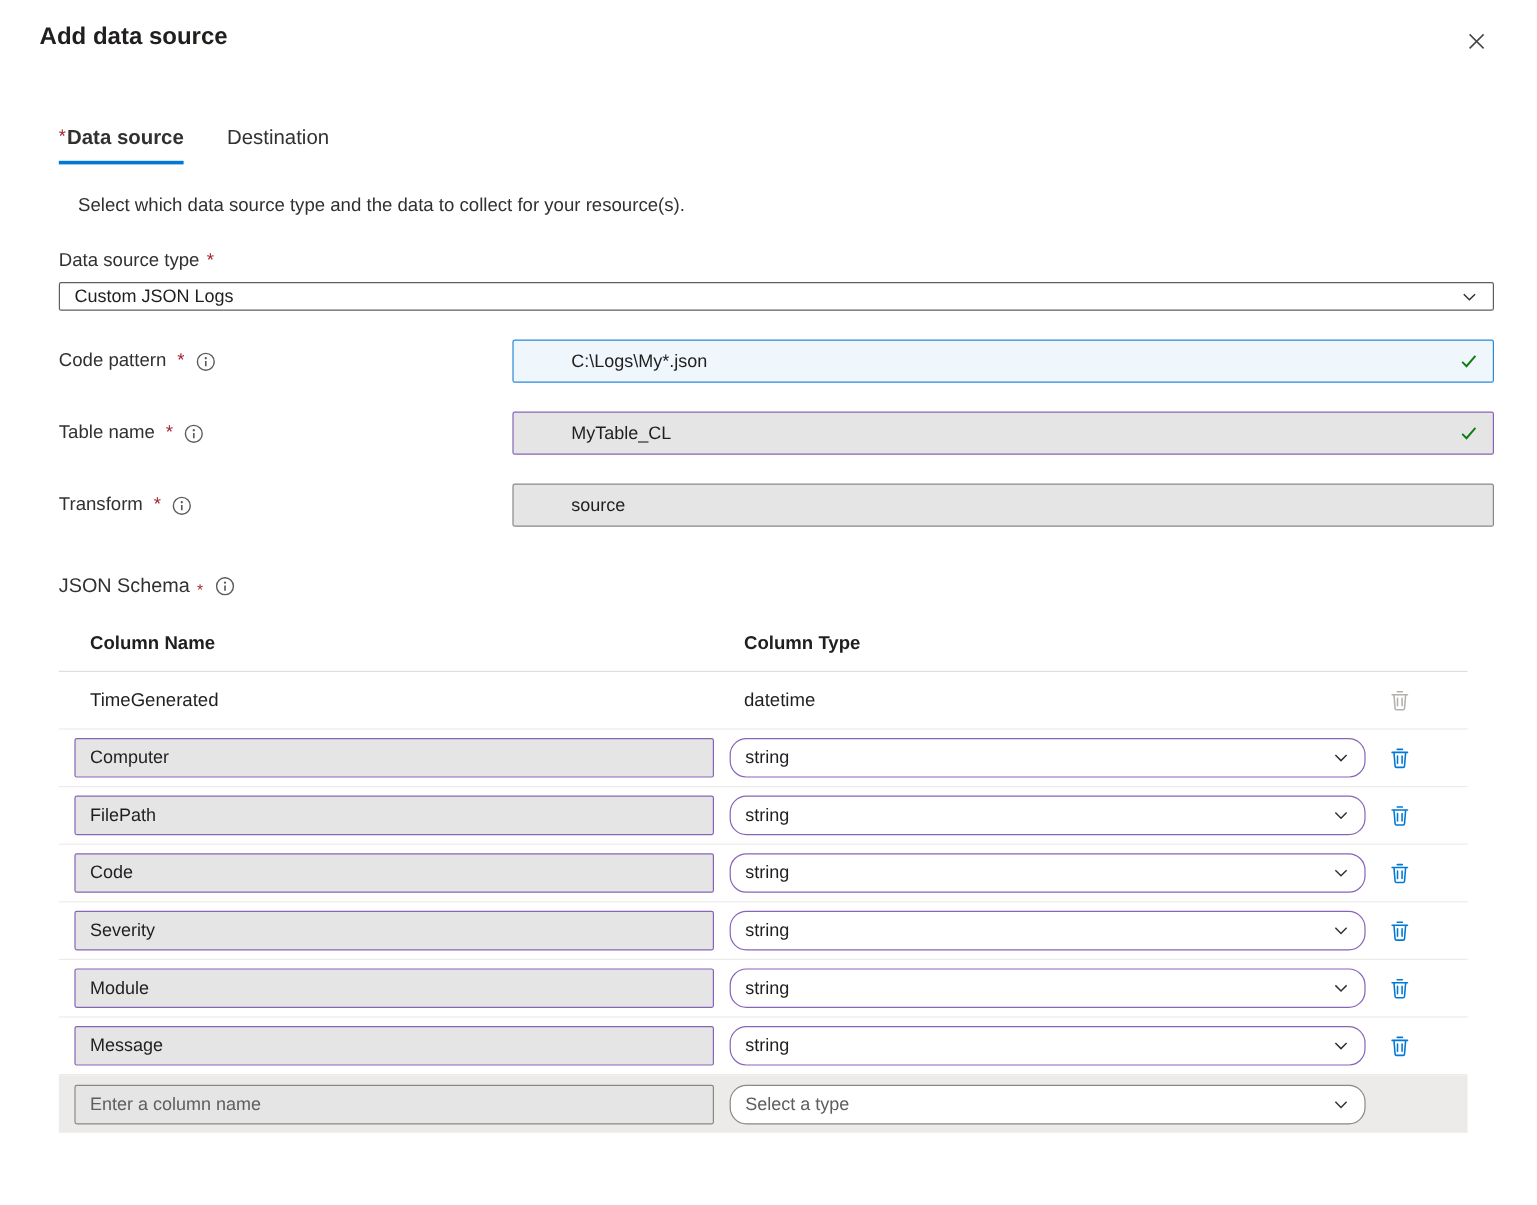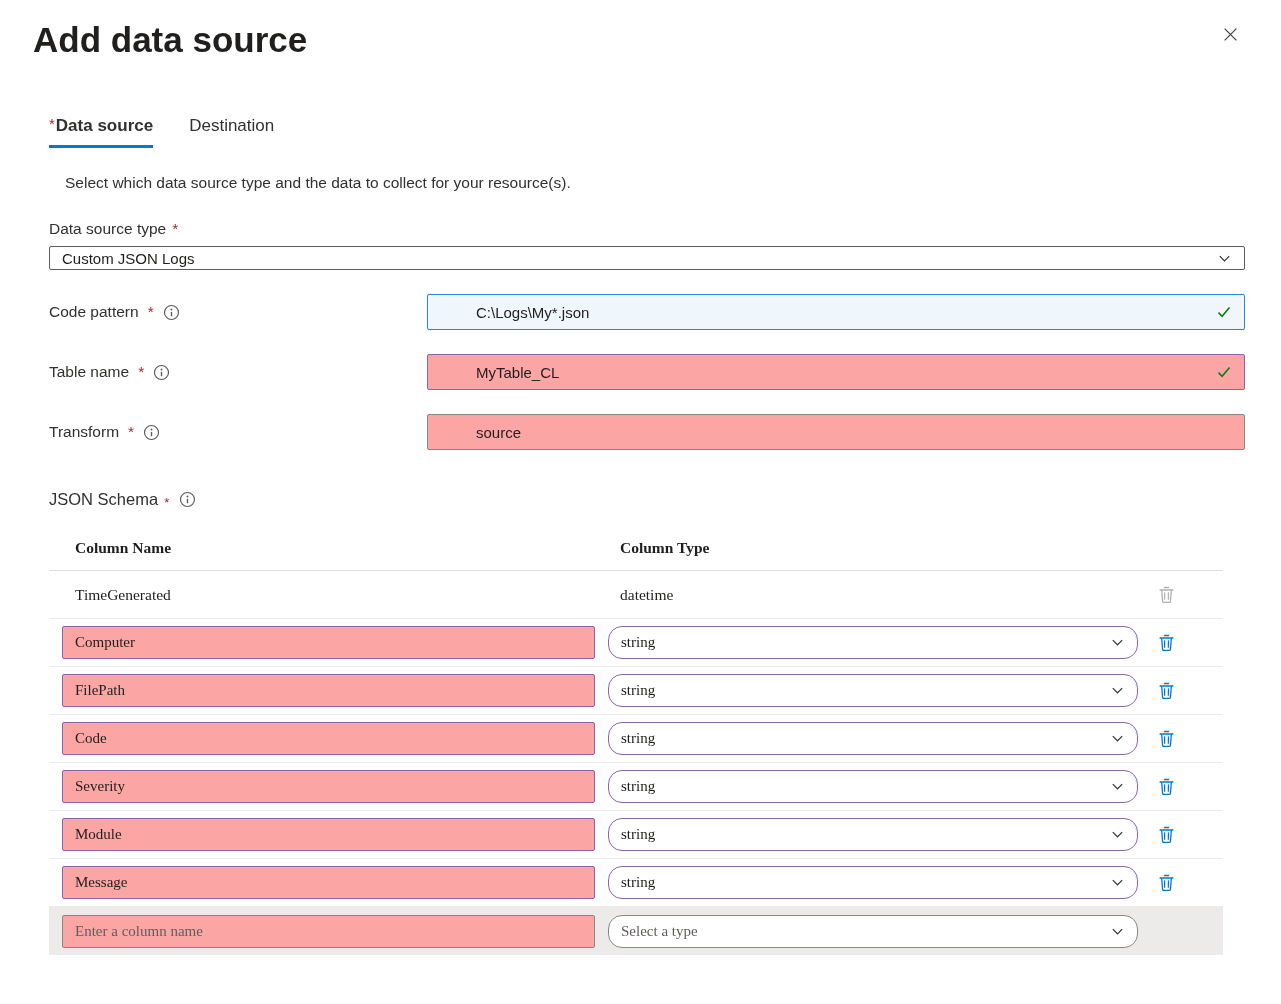--- a/index.html
+++ b/index.html
@@ -7,21 +7,21 @@
   body {
     width: 1281px;
     min-height: 1004px;
     background: #ffffff;
     font-family: "Liberation Sans", sans-serif;
     color: #323130;
   }
   .panel { padding: 12px 36px 40px 33px; position: relative; }
 
   .header-row { display: flex; justify-content: space-between; align-items: flex-start; }
-  h1.page-title { font-size: 35px; font-weight: 700; color: #201f1e; margin: 8px 0 0 0; }
+  h1.page-title { font-size: 20px; font-weight: 700; color: #201f1e; margin: 8px 0 0 0; }
   .close-btn { background: none; border: none; padding: 6px; cursor: pointer; color: #484644; margin-top: 8px; }
   .close-btn svg { width: 17px; height: 17px; display: block; }
 
   .content { padding-left: 16px; }
 
   .tabs { display: flex; gap: 36px; margin-top: 56px; }
   .tab { font-size: 17px; padding-bottom: 9px; cursor: pointer; color: #323130; }
   .tab.active { font-weight: 700; border-bottom: 3px solid var(--accent, #0078d4); }
   .tab .req-star { color: var(--required, #a4262c); font-weight: 400; font-size: 15px; position: relative; top: -2px; margin-right: 1px; }
 
@@ -40,34 +40,34 @@
   .chev { width: 15px; height: 15px; color: #323130; flex: none; }
 
   .form-row { display: flex; align-items: center; margin-top: 24px; }
   .field-label { width: 378px; flex: none; display: flex; align-items: center; gap: 9px; font-size: 15.5px; }
   .info-svg { width: 17px; height: 17px; color: #5c5b5a; cursor: pointer; flex: none; }
 
   .input-wrap { position: relative; flex: 1; }
   .text-input {
     width: 100%; height: 36px; border: 1px solid #8a8886; border-radius: 2px;
     padding: 0 12px; font-size: 15px; font-family: inherit; color: #201f1e;
-    outline: none; background: #fca5a5;
+    outline: none; background: #e5e5e5;
   }
   .input-wrap .text-input { padding-right: 38px; padding-left: 48px; }
   .text-input.state-focus { background: var(--focus-bg, #eff6fc); border-color: var(--focus-border, #2b88d8); }
   .text-input.state-edited { border-color: var(--edited-border, #8764b8); }
   .text-input::placeholder { color: #605e5c; }
   .check-svg { position: absolute; right: 13px; top: 50%; transform: translateY(-50%); width: 16px; height: 16px; color: var(--valid, #107c10); }
 
   .schema-label-row { margin-top: 40px; font-size: 16.5px; display: flex; align-items: center; gap: 6px; }
   .schema-label-row .req { font-size: 13px; position: relative; top: 3px; }
   .schema-label-row .info-svg { margin-left: 4px; }
 
   .table { margin-top: 16px; width: 1174px; }
-  .t-header, .t-row { display: grid; grid-template-columns: 559px 543px 72px; align-items: center; font-family: Liberation Serif, serif; }
+  .t-header, .t-row { display: grid; grid-template-columns: 559px 543px 72px; align-items: center; }
   .t-header { height: 46px; border-bottom: 1px solid #e1dfdd; font-weight: 700; font-size: 15.5px; color: #201f1e; }
   .th-name { padding-left: 26px; }
   .th-type { padding-left: 12px; }
 
   .t-row { height: 48px; border-bottom: 1px solid #edebe9; font-size: 15.5px; }
   .t-row .cell-name { padding: 0 13px; }
   .t-row .cell-type { padding-right: 13px; }
   .t-row .cell-actions { display: flex; justify-content: flex-start; padding-left: 2px; }
 
   .t-row.readonly .name-text { padding-left: 26px; color: #201f1e; }

